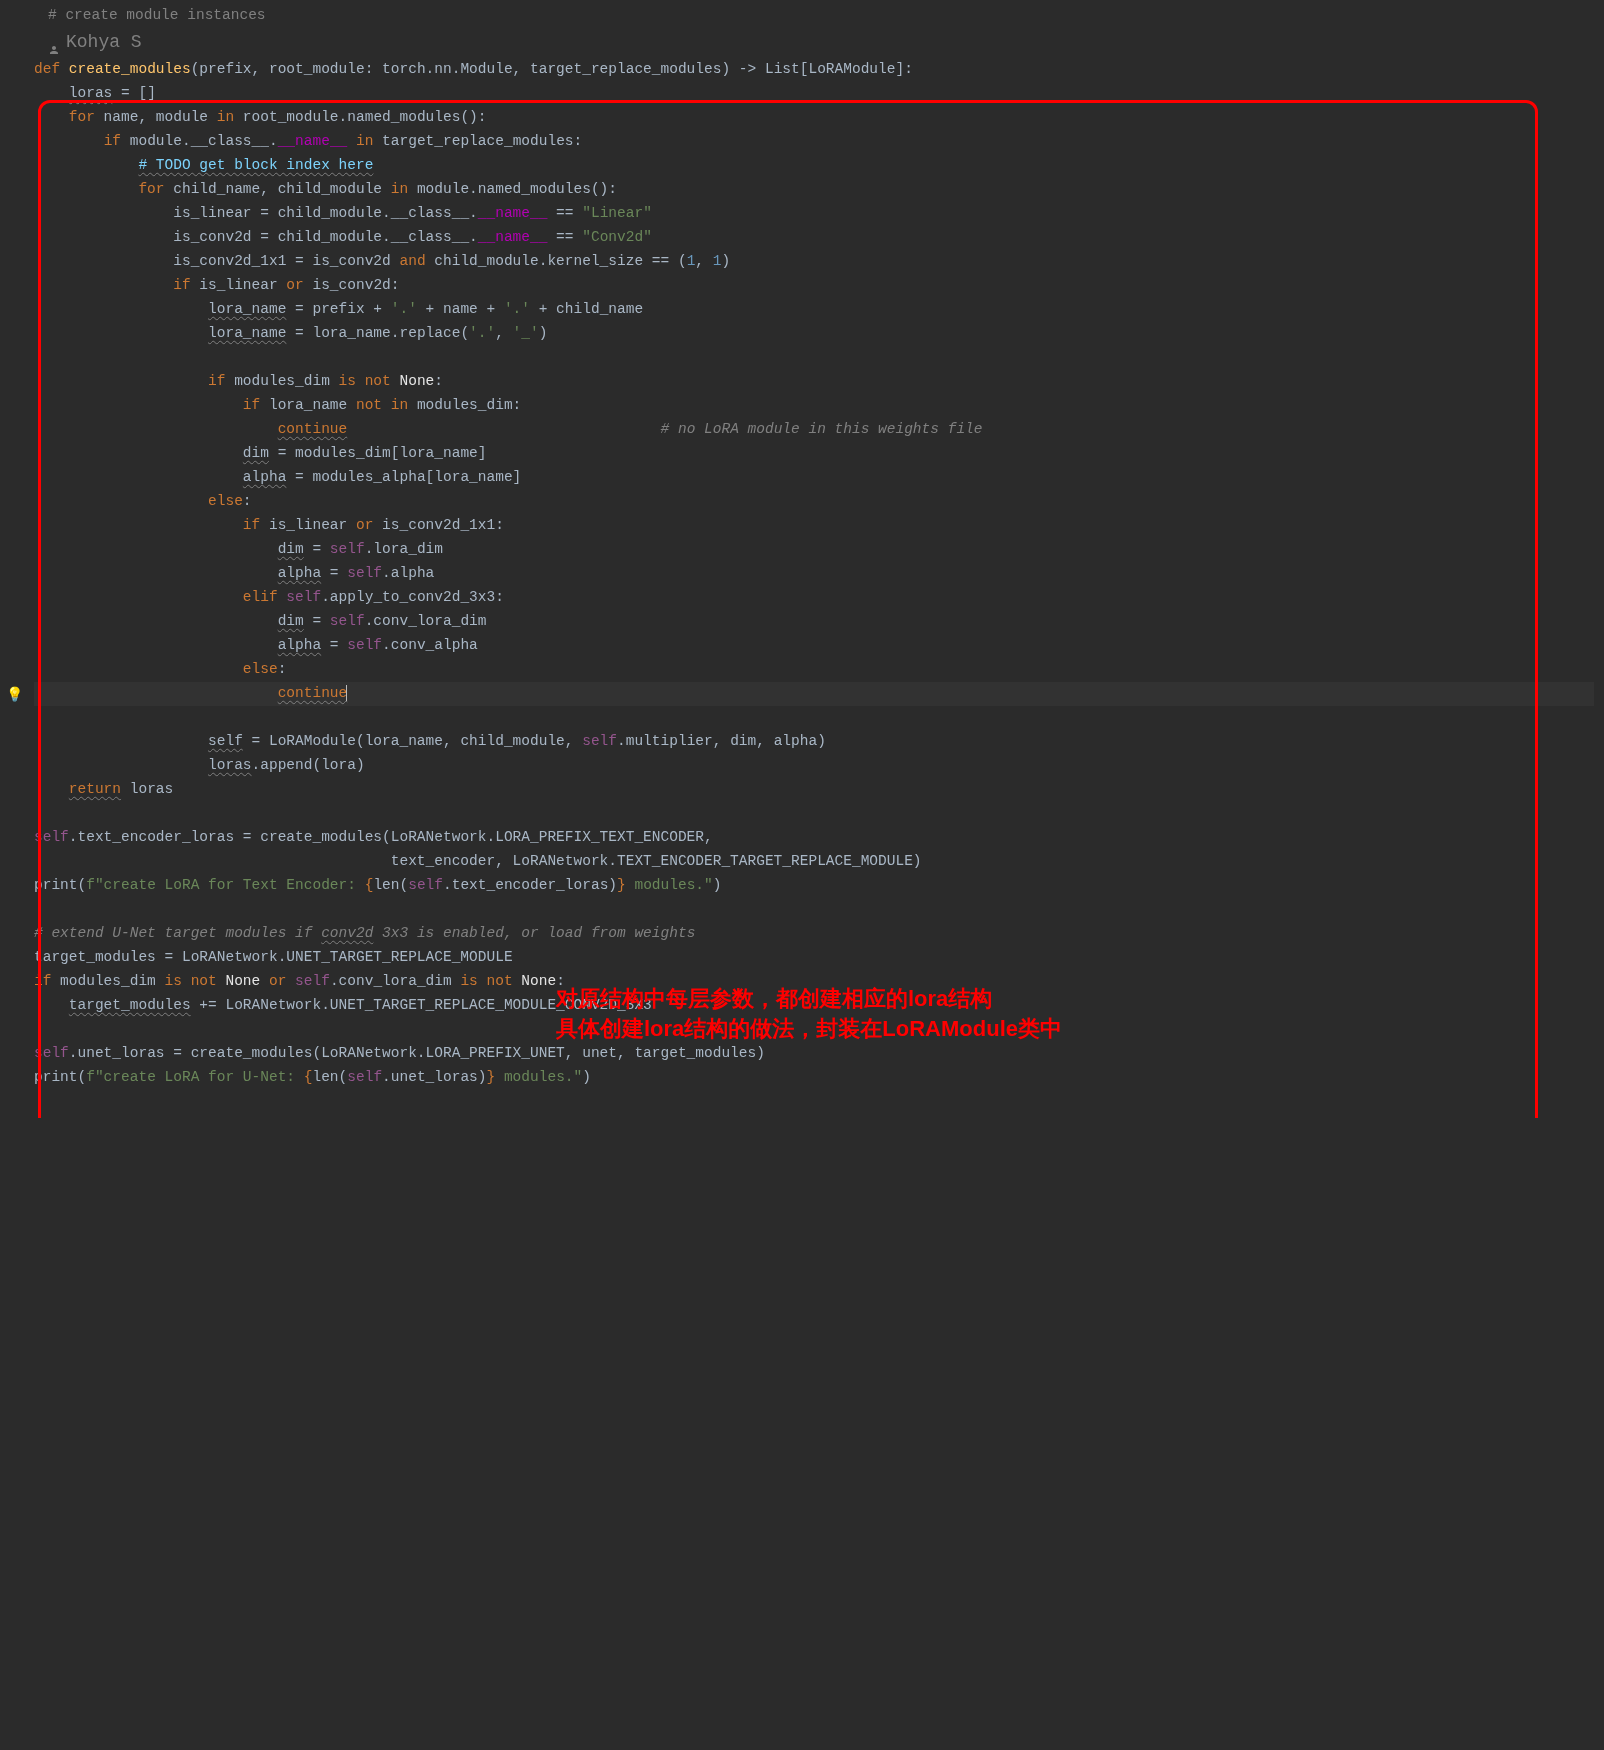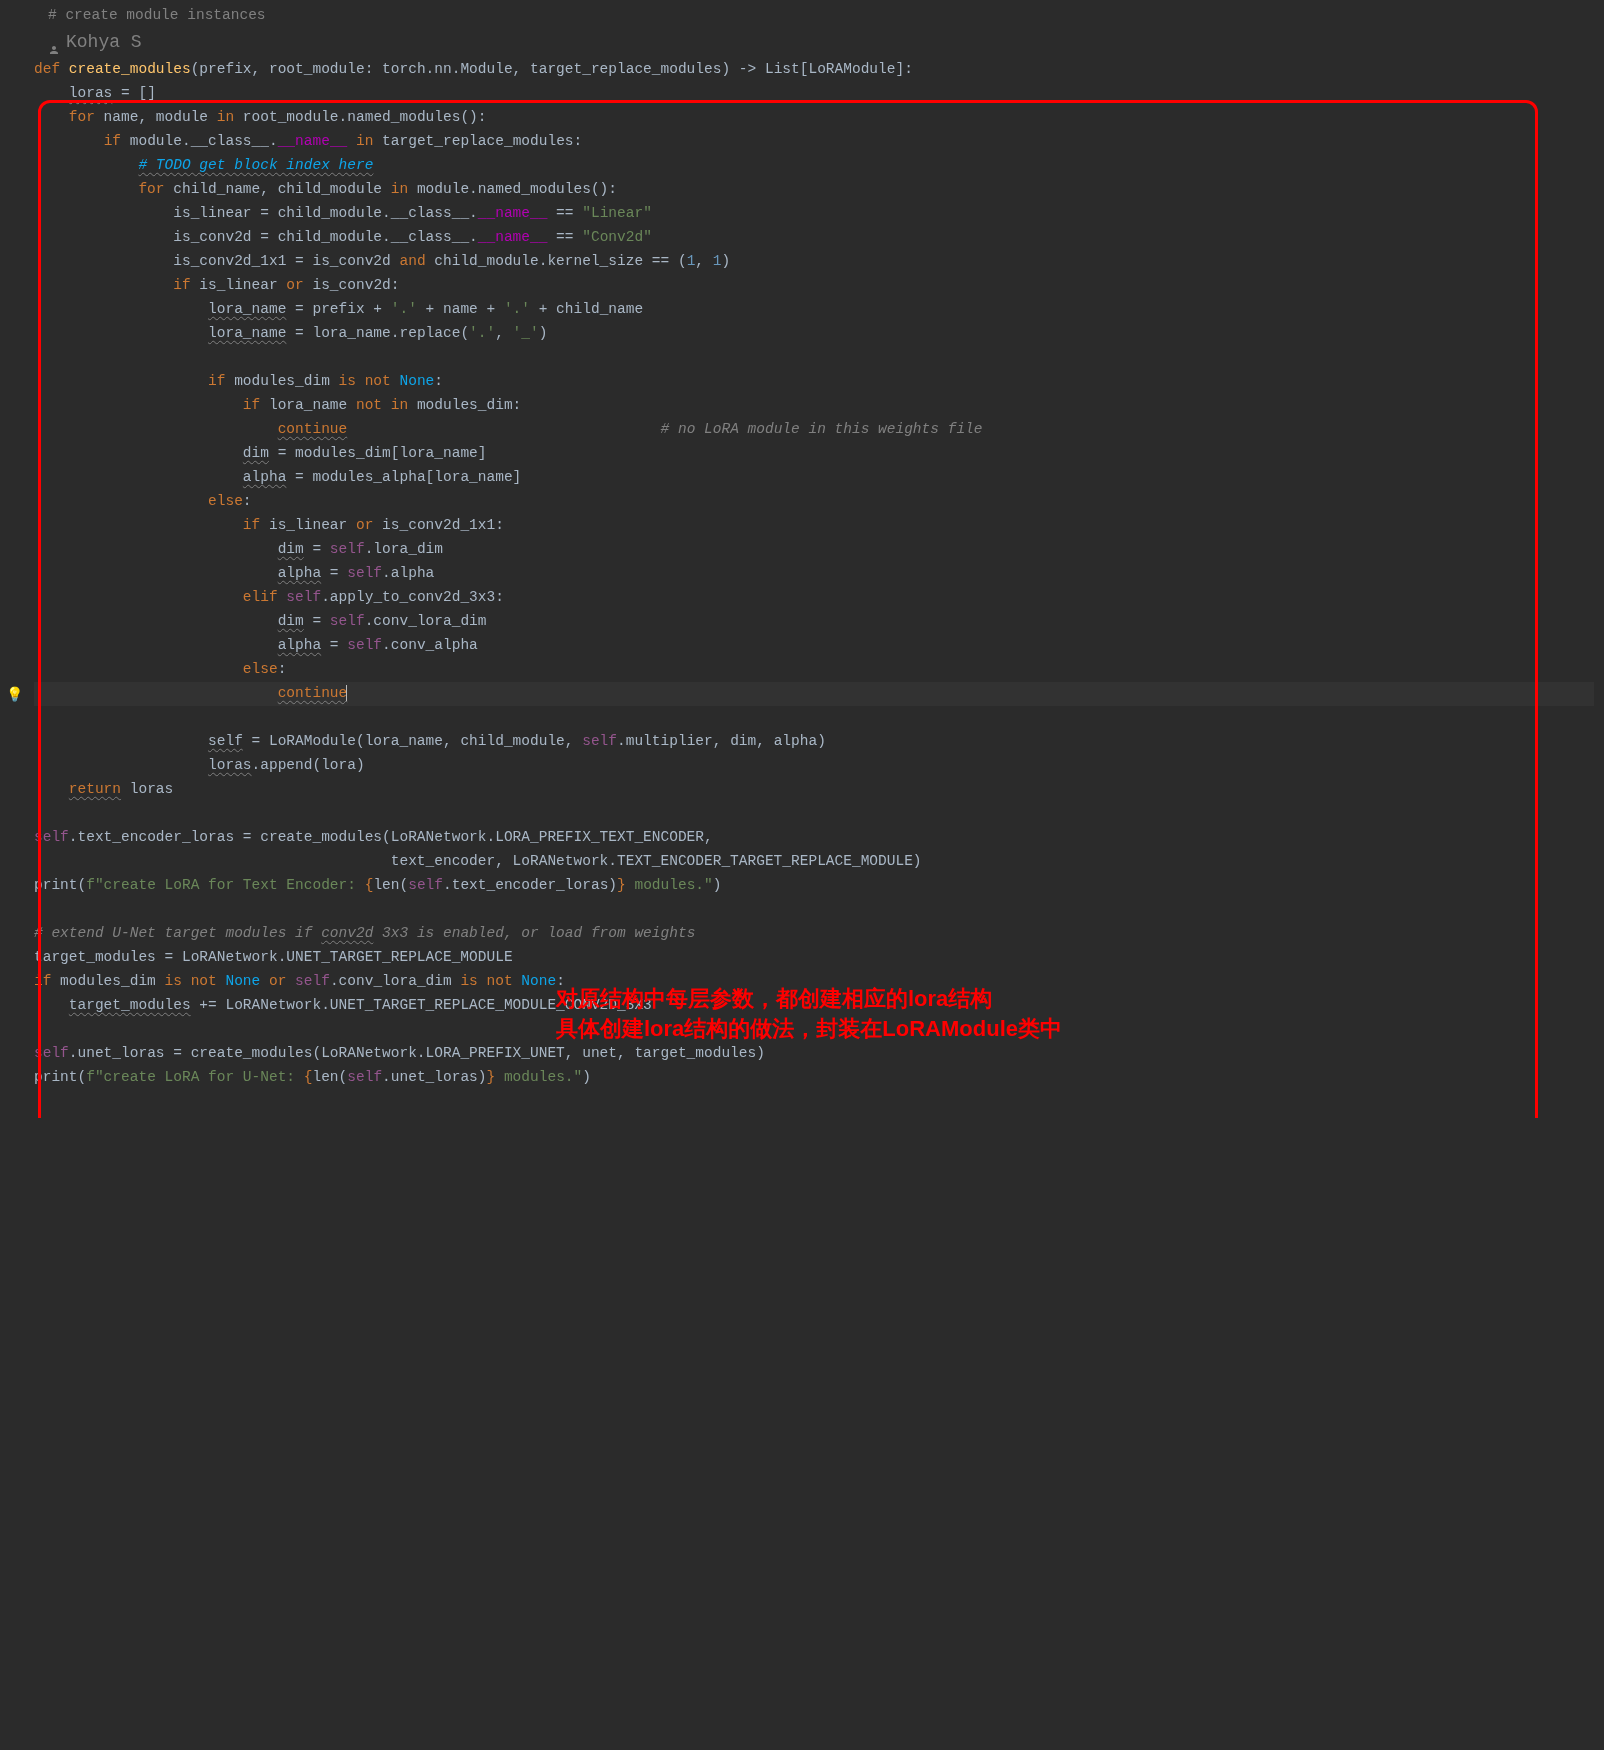--- a/index.html
+++ b/index.html
@@ -26,24 +26,24 @@
   .author-icon { display:inline-block; width:12px; height:12px; }
   .author-icon svg { width:12px; height:12px; fill:#808080; }
 
   
   .kw   { color: #cc7832; }           
   .fn   { color: #a9b7c6; }
   .fndef{ color: #ffc66d; }
   .str  { color: #6a8759; }
   .num  { color: #6897bb; }           
   .cmt  { color: #808080; font-style: italic; }
-  .todo { color: #0ea5e9; font-style: italic; }
+  .todo { color: #7dd3fc; }
   .mag  { color: #b200b2; }           
   .self { color: #94558d; }           
-  .none { color: #0ea5e9; }
+  .none { color: #e5e5e5; }
   .wavy { text-decoration: underline wavy #808080 1px; text-underline-offset: 3px; }
   .cursor-line { background: #323232; }
   .caret { border-right: 1px solid #bbb; margin-left:-1px; }
 
   
   .red-box {
     position: absolute;
     border: 3px solid #ff0000;
     border-radius: 12px;
     pointer-events: none;

